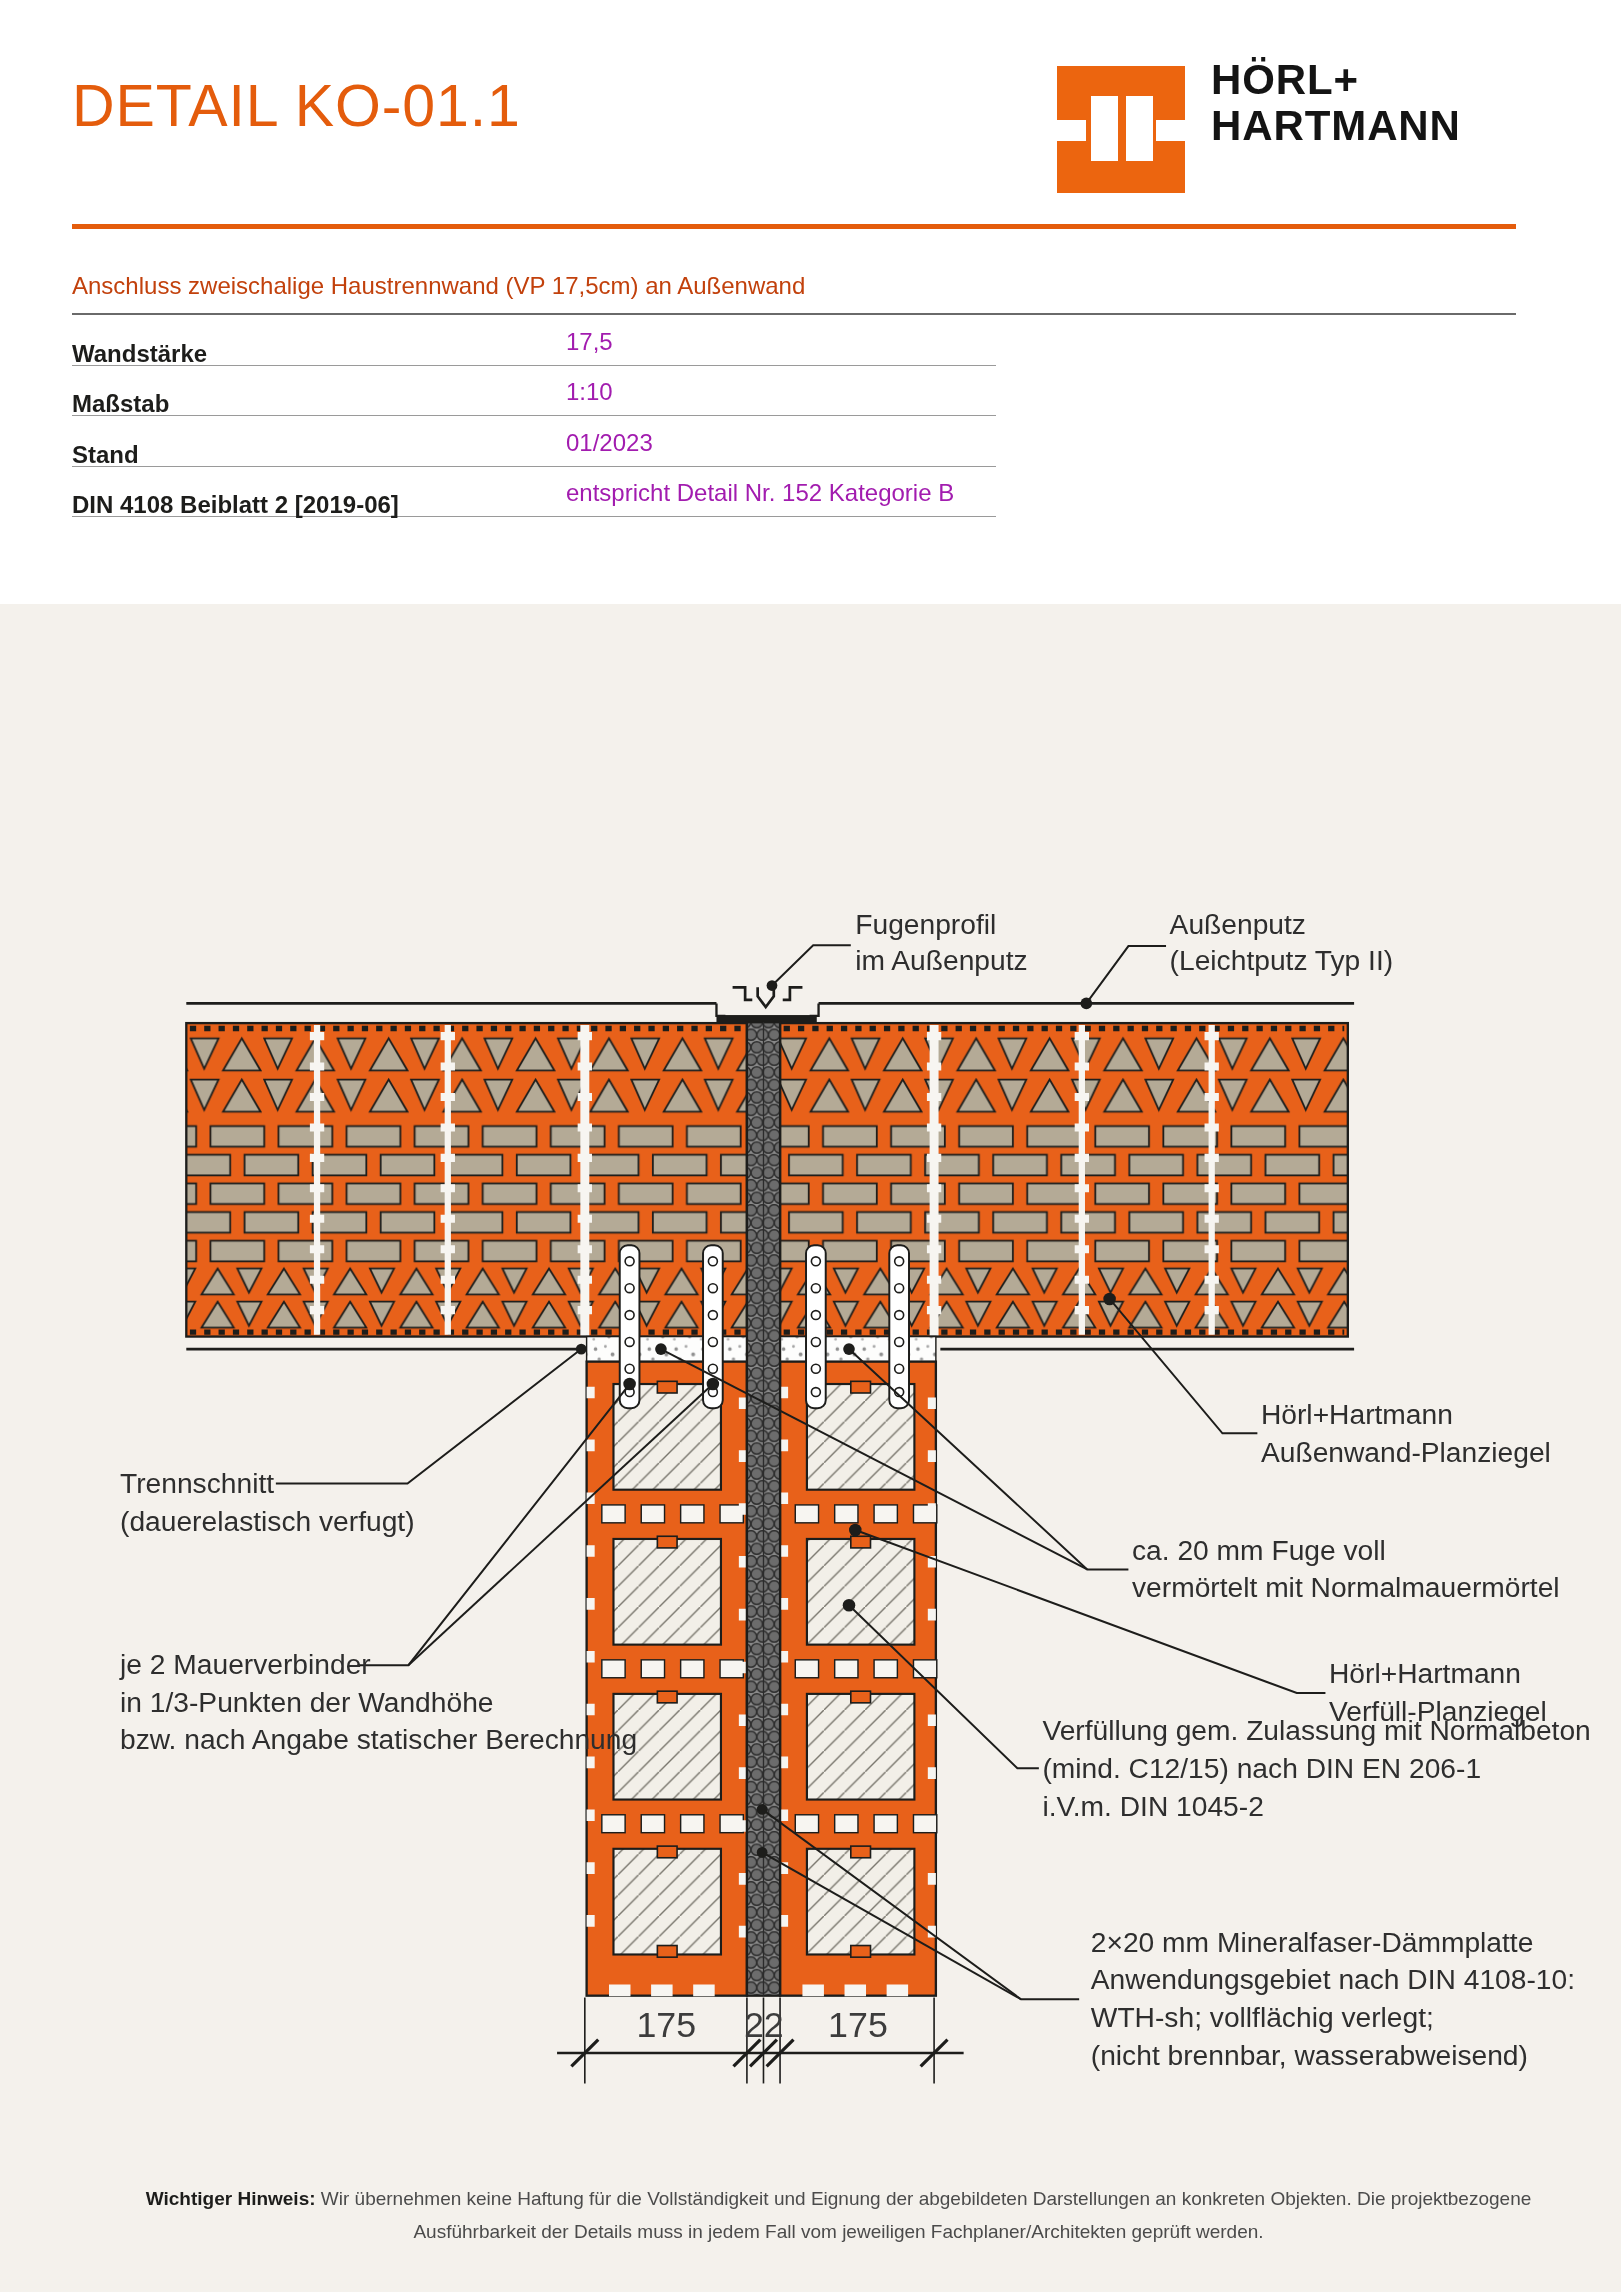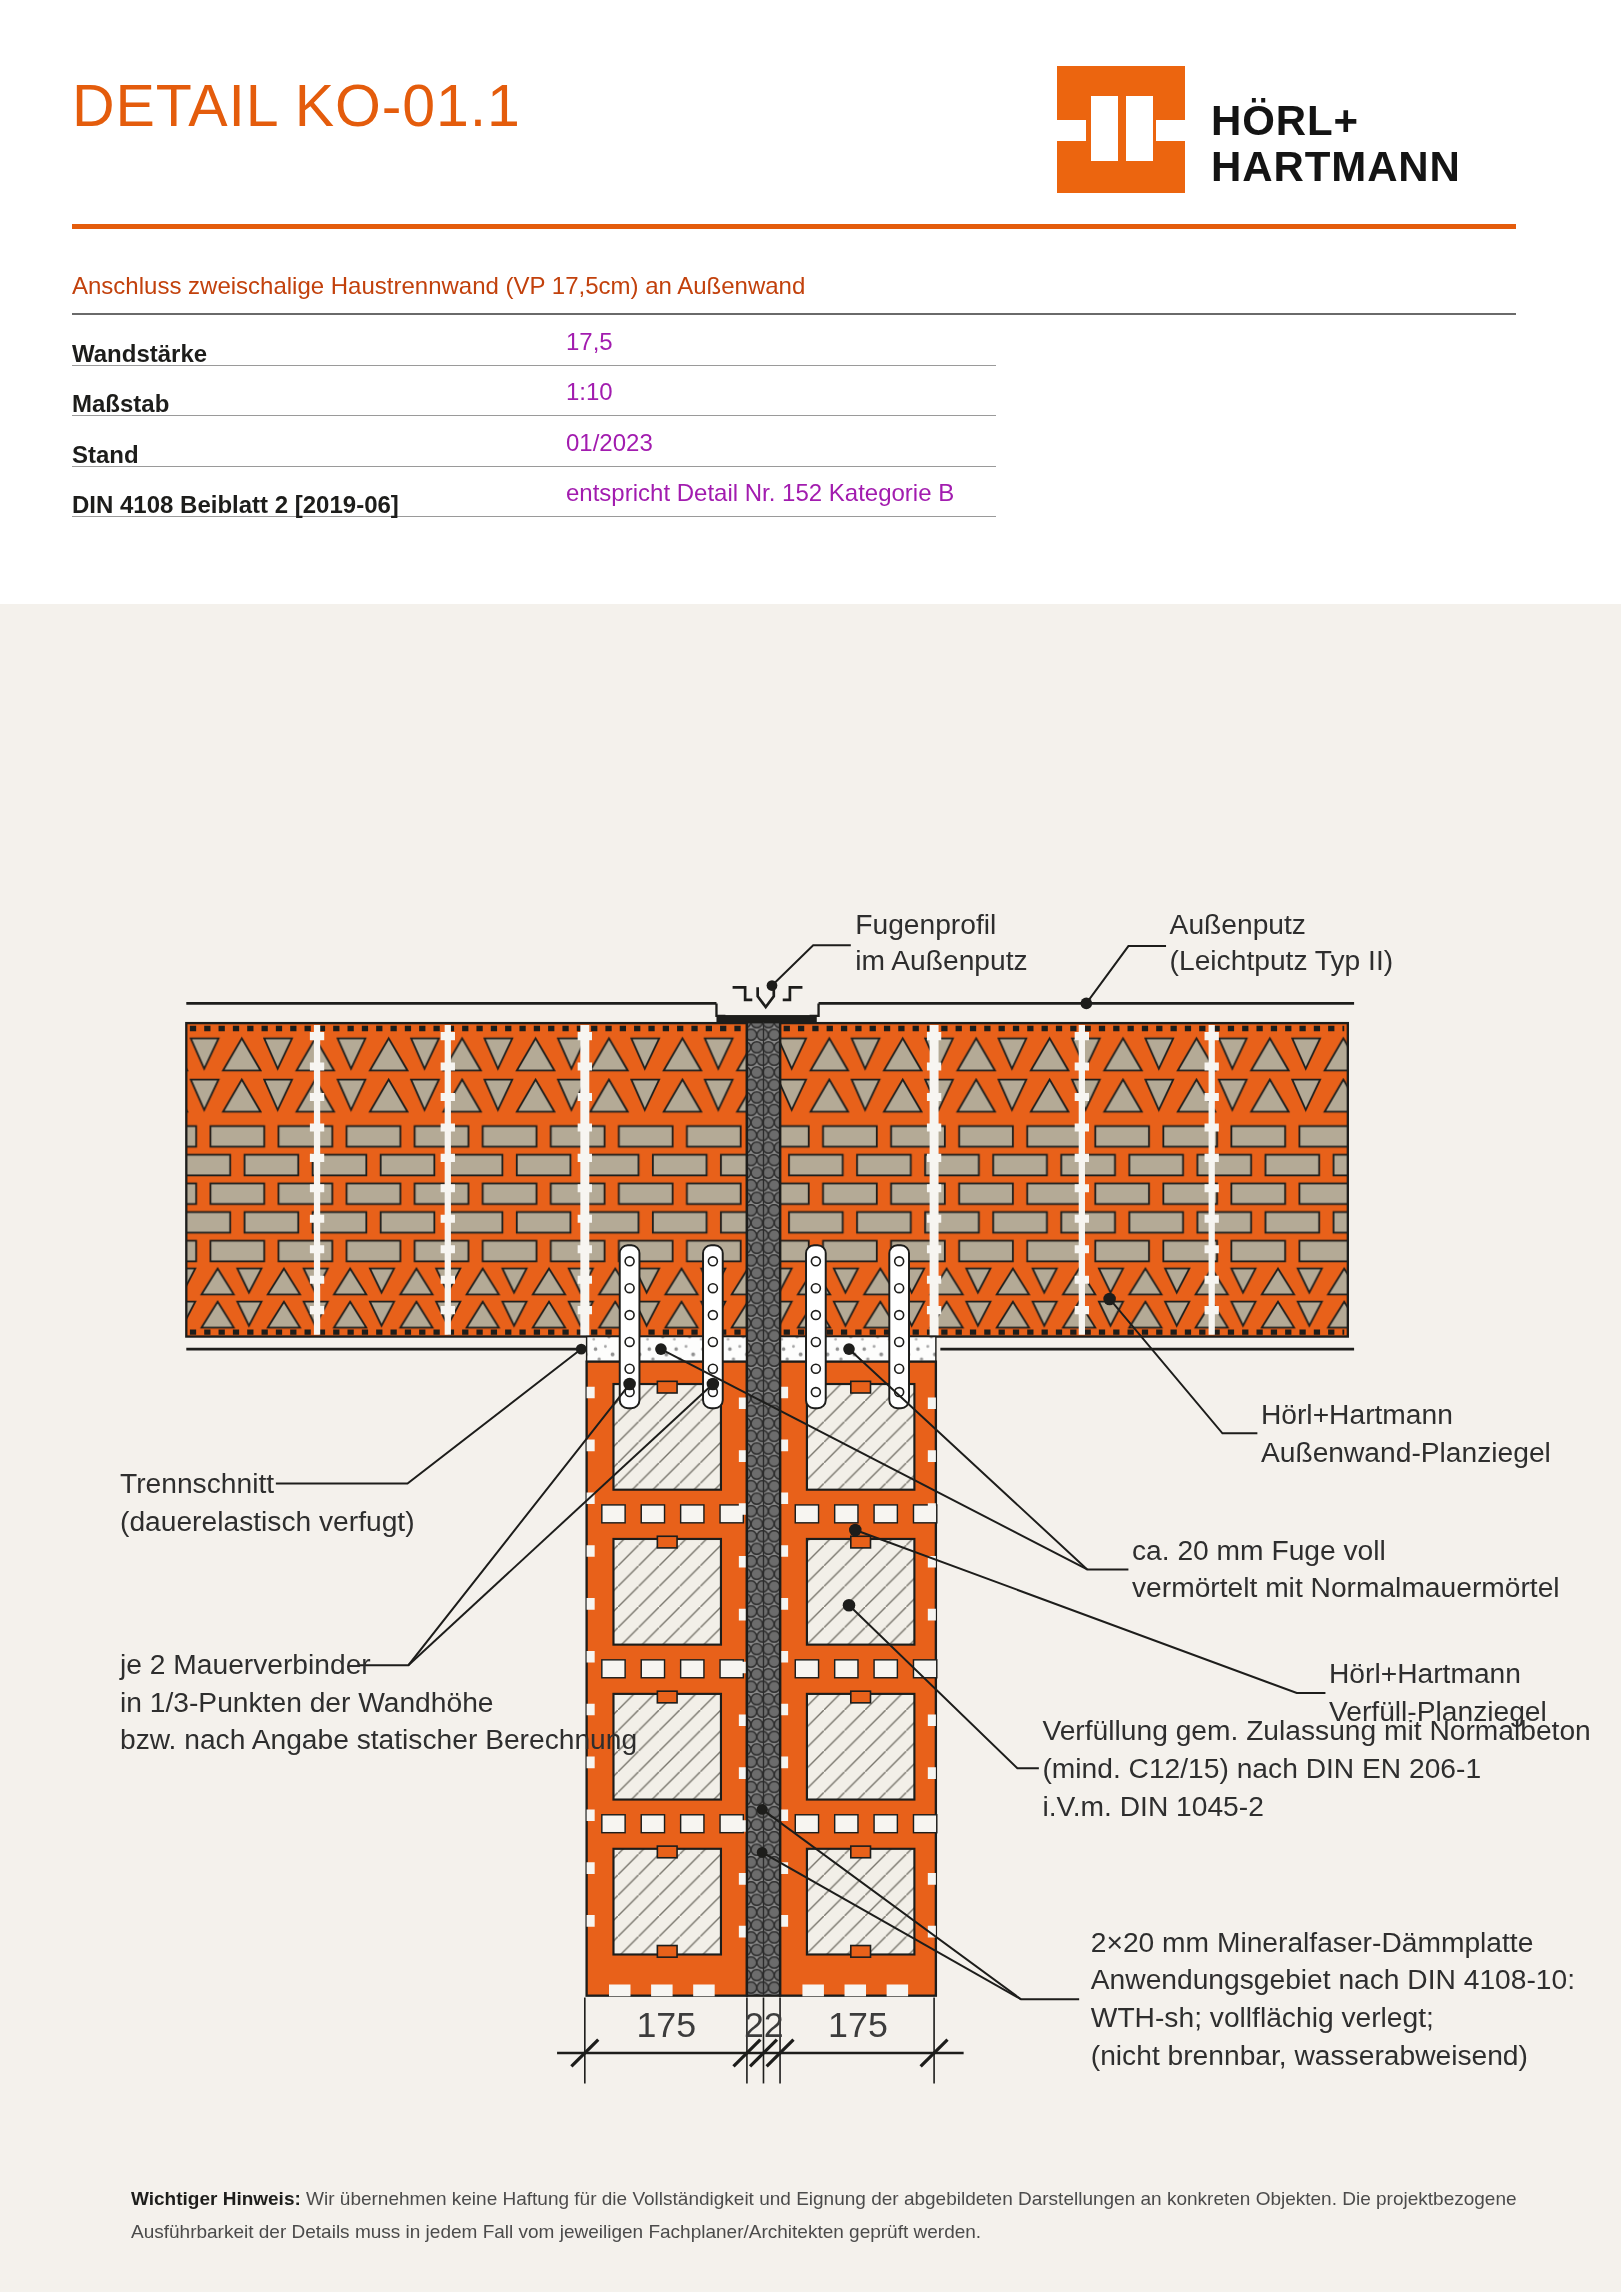--- a/index.html
+++ b/index.html
@@ -4,32 +4,32 @@
 <style>
   html,body{margin:0;padding:0;}
   body{width:1621px;height:2293px;position:relative;background:#ffffff;
        font-family:"Liberation Sans", sans-serif;-webkit-font-smoothing:antialiased;}
   .abs{position:absolute;}
   
   .page-title{left:72px;top:72px;font-size:59px;letter-spacing:0.9px;color:#E45C0C;font-weight:400;}
   .title-rule{left:72px;top:224px;width:1444px;height:4.5px;background:#E45C0C;}
   .logo-mark{left:1057px;top:66px;width:128px;height:127px;background:#EC650F;}
   .logo-mark .w{position:absolute;background:#ffffff;}
-  .brand{left:1211px;top:57px;font-size:42px;line-height:46px;font-weight:bold;color:#141414;letter-spacing:0.9px;margin-top:41px;}
+  .brand{left:1211px;top:57px;font-size:42px;line-height:46px;font-weight:bold;color:#141414;letter-spacing:0.9px;}
   .subtitle{left:72px;top:272px;font-size:24px;color:#c2410c;}
   .subtitle-rule{left:72px;top:313px;width:1444px;height:1.8px;background:#6a6a6a;}
   
   .spec-row{left:72px;width:924px;height:50px;border-bottom:1.8px solid #9a9a9a;}
   .spec-row .lbl{position:absolute;left:0;top:12.5px;font-size:24px;font-weight:bold;color:#1d1d1b;margin-top:12px;}
   .spec-row .val{position:absolute;left:494px;top:12.5px;font-size:24px;color:#a21caf;}
   
   .canvas{left:0;top:604px;width:1621px;height:1689px;background:#F4F1EC;}
   svg{display:block;}
   
-  .footer{left:131px;top:2182px;width:1415px;font-size:19px;line-height:33px;color:#4b4b4b;}
+  .footer{left:131px;top:2182px;width:1415px;font-size:19px;line-height:33px;color:#4b4b4b;text-align:center;}
   .footer b{color:#1d1d1b;}
 </style>
 </head>
 <body>
 
 <div class="abs page-title">DETAIL KO-01.1</div>
 <div class="abs title-rule"></div>
 
 <div class="abs logo-mark">
   <div class="w" style="left:34px;top:30px;width:27px;height:65px;"></div>

